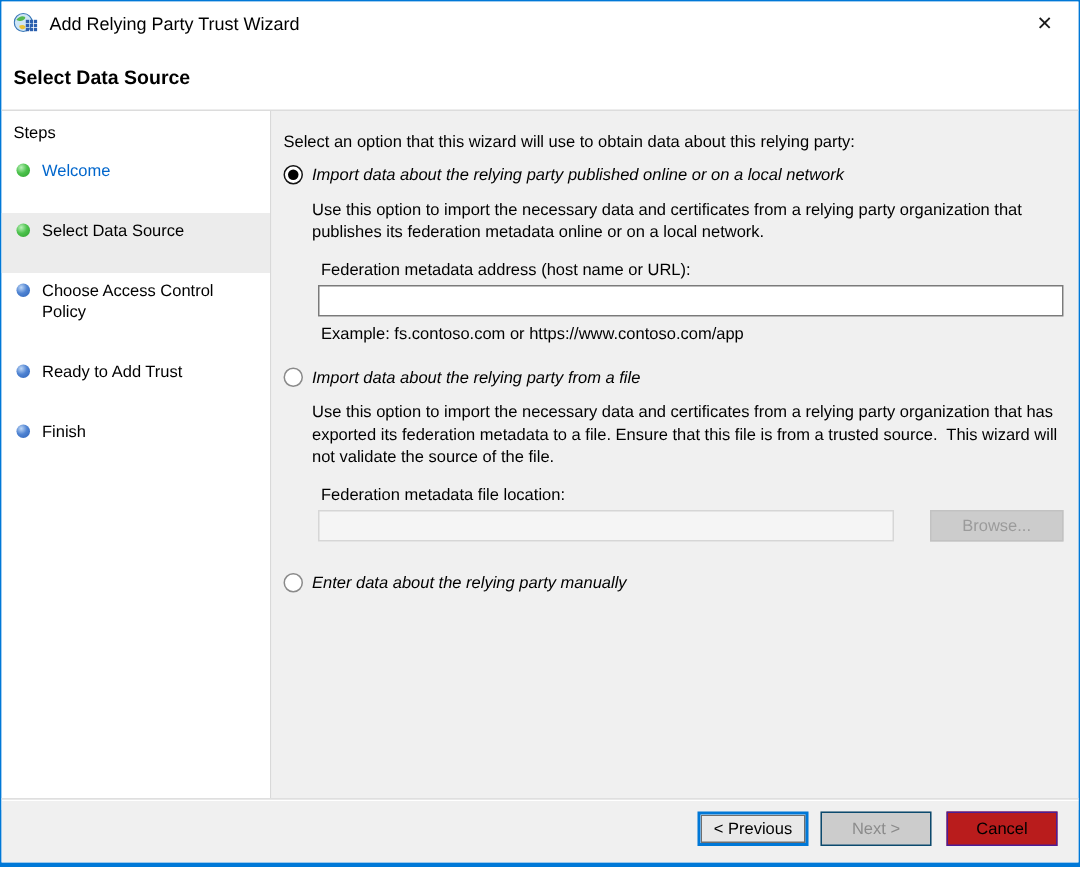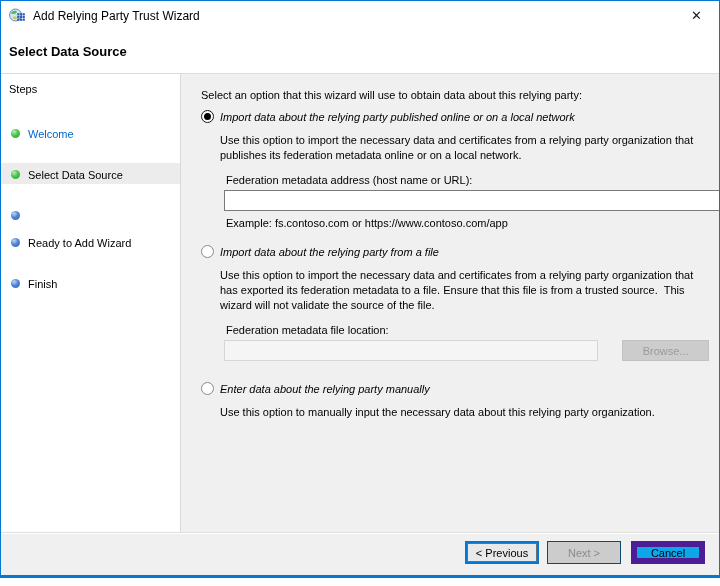--- a/index.html
+++ b/index.html
@@ -28,33 +28,33 @@
     background:#fff; border-bottom:1px solid #dcdcdc;
   }
   .page-title { position:absolute; left:8px; top:13px; font-size:13px; font-weight:bold; color:#000; }
 
   
   .steps-panel {
     position:absolute; left:0; top:73px; width:180px; height:466px;
     background:#fff; border-right:1px solid #d9d9d9;
   }
   .steps-title { padding:9px 8px 7px 8px; font-size:11px; font-weight:normal; color:#000; }
-  .step-item { position:relative; padding:5px 6px 2px 27px; font-size:11px; line-height:14px; color:#000;margin-top:20px; }
+  .step-item { position:relative; padding:5px 6px 21px 27px; font-size:11px; line-height:14px; color:#000; }
   .step-item.current { background:#ececec; }
   .bullet {
     position:absolute; left:10px; top:7px; width:9px; height:9px; border-radius:50%;
   }
   .bullet.done { background:radial-gradient(circle at 35% 30%, #b9f0b9 0%, #4cc24c 45%, #2da02d 100%); }
   .bullet.todo { background:radial-gradient(circle at 35% 30%, #bed7f6 0%, #4f83d2 45%, #2d62b8 100%); }
   .step-item.link-style .step-label { color:#0066cc; }
 
   
   .content {
     position:absolute; left:180px; top:73px; right:0; height:466px;
-    background:#f0f0f0; padding:15px 10px 0 20px; font-size:11px; color:#000;
+    background:#f0f0f0; padding:15px 10px 0 8px; font-size:11px; color:#000;
   }
   .intro { margin-bottom:0; line-height:13px; }
   .opt-row { position:relative; padding-left:19px; line-height:14px;font-style:italic; }
   .radio {
     position:absolute; left:0; top:0; width:13px; height:13px; border-radius:50%;
     background:#fff; border:1px solid #8a8a8a;
   }
   .radio.selected { border-color:#141414; }
   .radio.selected::after {
     content:""; position:absolute; left:2px; top:2px; width:7px; height:7px;
@@ -85,21 +85,21 @@
     background:#f0f0f0; border-top:1px solid #dfdfdf;
     box-shadow: inset 0 1px 0 #ffffff;
     padding-left: 36px;
   }
   .btn { position:absolute; top:8px; height:23px; width:74px; font:inherit; font-size:11px; text-align:center; }
   .btn-previous {
     left:464px; background:#e9e9e9; border:2px solid #0078d7;
     box-shadow: inset 0 0 0 1px #6e6e6e; color:#000;
   }
   .btn-next { left:546px; background:#cccccc; border:1px solid #0c4a6e; color:#8b8b8b; }
-  .btn-cancel { left:630px; background:#0ea5e9; border:6px solid #4c1d95; color:#000; }
+  .btn-cancel { left:630px; background:#b91c1c; border:1px solid #4c1d95; color:#000; }
 </style>
 </head>
 <body>
 
 <div class="window">
 
   <div class="titlebar">
     <span class="app-icon">
       <svg width="16" height="16" viewBox="0 0 16 16">
         <circle cx="6.5" cy="7" r="6" fill="#cfe6f5" stroke="#3a78b8" stroke-width="0.8"></circle>
@@ -134,24 +134,25 @@
     <div class="step-item link-style">
       <span class="bullet done"></span>
       <span class="step-label">Welcome</span>
     </div>
     <div class="step-item current">
       <span class="bullet done"></span>
       <span class="step-label">Select Data Source</span>
     </div>
     <div class="step-item">
       <span class="bullet todo"></span>
+      <span class="step-label">Choose Access Control Policy</span>
     </div>
     <div class="step-item">
       <span class="bullet todo"></span>
-      <span class="step-label">Ready to Add Wizard</span>
+      <span class="step-label">Ready to Add Trust</span>
     </div>
     <div class="step-item">
       <span class="bullet todo"></span>
       <span class="step-label">Finish</span>
     </div>
   </div>
 
   <div class="content">
     <div class="intro">Select an option that this wizard will use to obtain data about this relying party:</div>
 
@@ -172,21 +173,20 @@
     <div class="field-label">Federation metadata file location:</div>
     <div class="file-row">
       <input class="text-input disabled-input" type="text" disabled="" value="" style="">
       <button class="browse-button" disabled="">Browse...</button>
     </div>
 
     <div class="opt-row row-manual-radio">
       <span class="radio"></span>
       <span class="opt-label">Enter data about the relying party manually</span>
     </div>
-    <div class="desc">Use this option to manually input the necessary data about this relying party organization.</div>
   </div>
 
   <div class="footer">
     <button class="btn btn-previous">&lt; Previous</button>
     <button class="btn btn-next" disabled="">Next &gt;</button>
     <button class="btn btn-cancel">Cancel</button>
   </div>
 
 </div>
 

